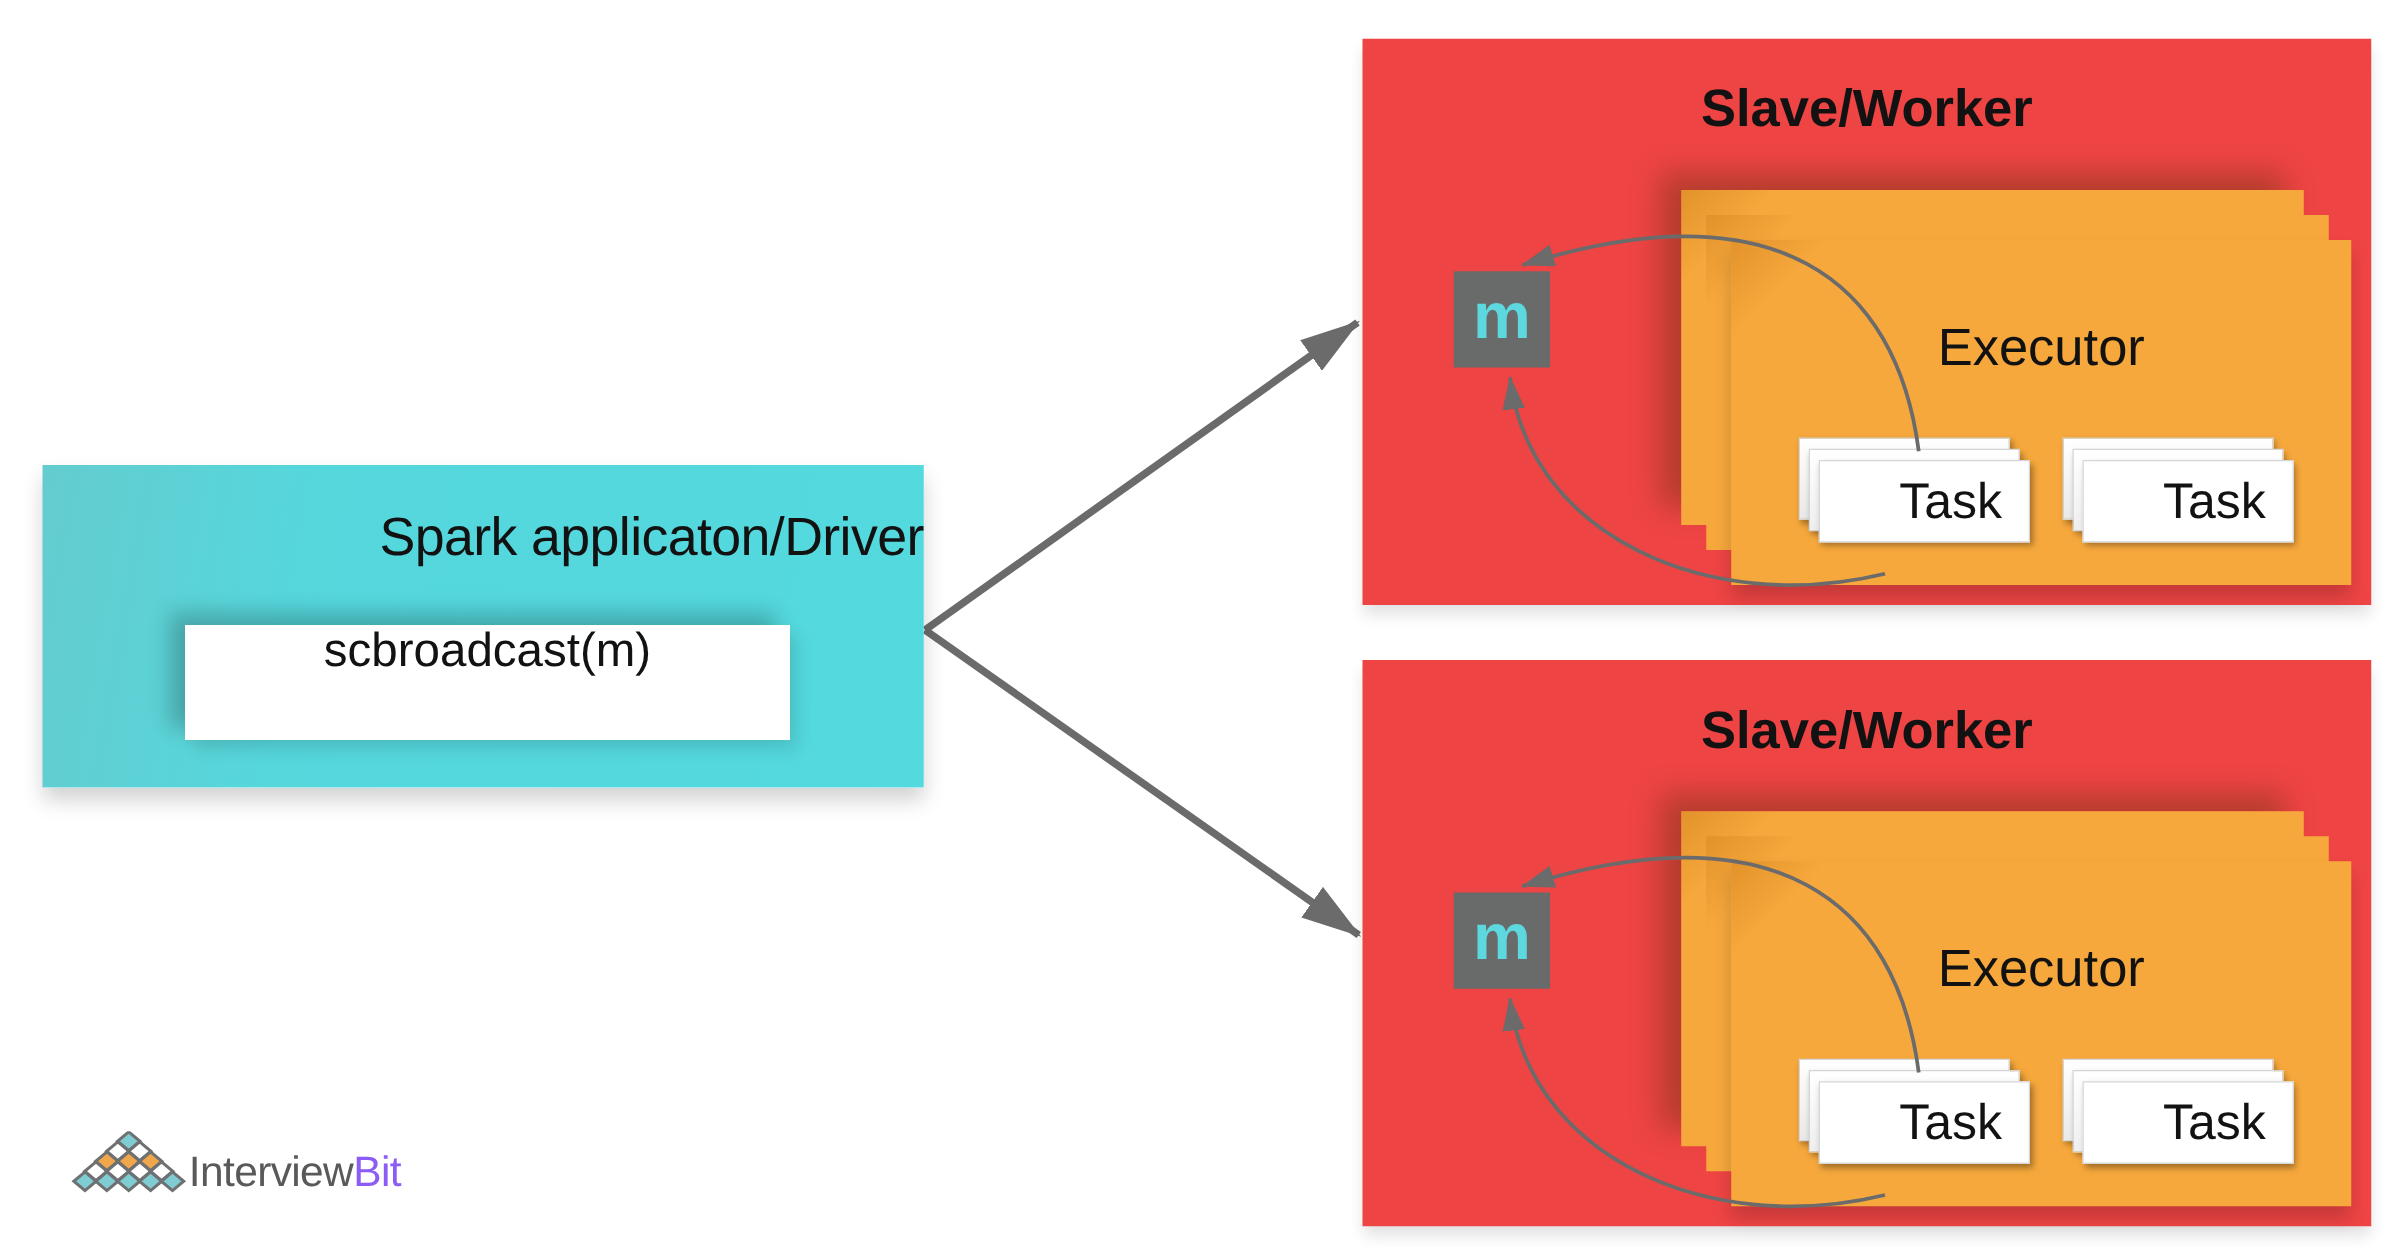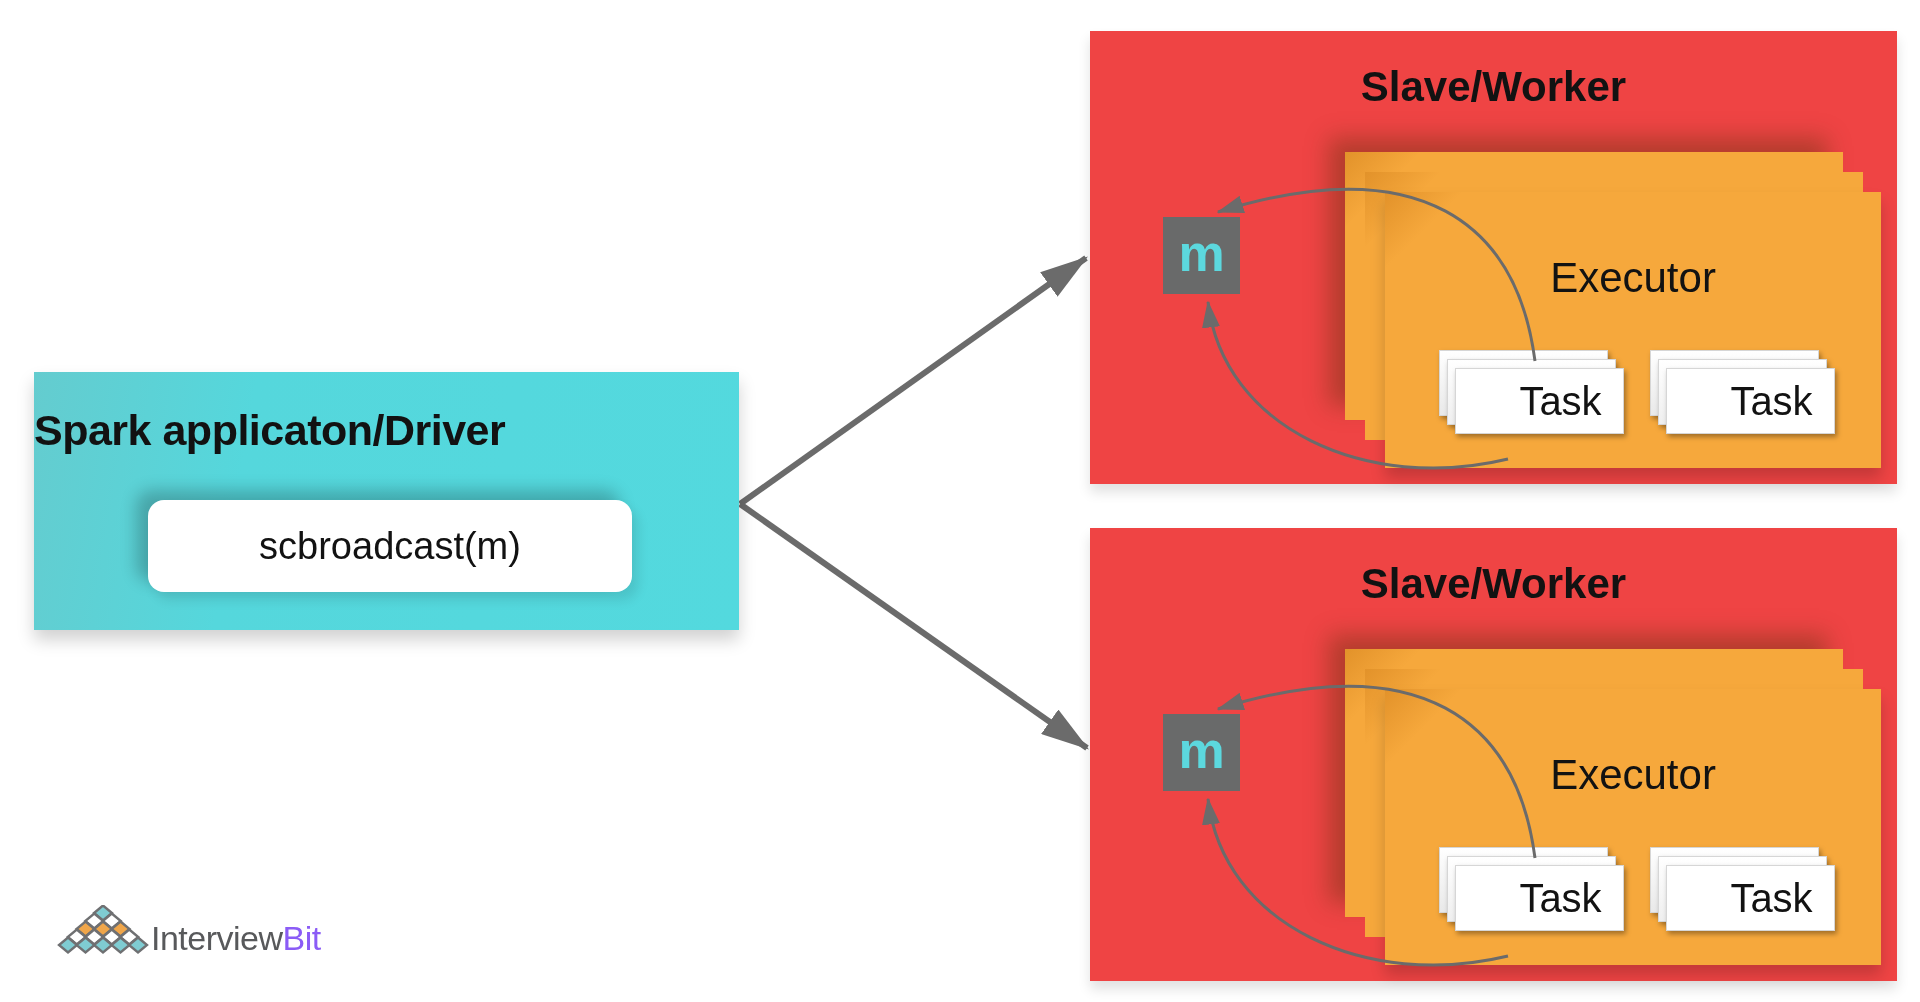--- a/index.html
+++ b/index.html
@@ -4,25 +4,25 @@
 <style>
   * { margin:0; padding:0; box-sizing:border-box; }
   html,body { width:1920px; height:1002px; background:#ffffff; overflow:hidden;
               font-family:"Liberation Sans", sans-serif; }
   .stage { position:relative; width:1920px; height:1002px; }
 
   
   .driver-box { position:absolute; left:34px; top:372px; width:705px; height:258px;
     background:linear-gradient(100deg,#64cccf 0%,#55d7dc 30%,#53d9de 100%);
     box-shadow:0 10px 16px rgba(0,0,0,0.18); }
-  .driver-title { position:absolute; left:0; top:34px; width:100%; text-align:left;
-    font-size:43px; font-weight:700; color:#121212; letter-spacing:-0.5px; }
+  .driver-title { position:absolute; left:0; top:34px; width:100%; text-align:right;
+    font-size:43px; font-weight:400; color:#121212; letter-spacing:-0.5px; }
   .code-box { position:absolute; left:114px; top:128px; width:484px; height:92px;
-    background:#ffffff; display:flex; align-items:center; justify-content:center;
-    box-shadow:-12px -10px 16px rgba(0,0,0,0.22), 6px 8px 12px rgba(0,0,0,0.10);border-radius:16px; }
+    background:#ffffff; display:flex; align-items:flex-start; justify-content:center;
+    box-shadow:-12px -10px 16px rgba(0,0,0,0.22), 6px 8px 12px rgba(0,0,0,0.10); }
   .code-text { font-size:38px; color:#121212; }
 
   
   .worker-box { position:absolute; left:1090px; width:807px; height:453px;
     background:#ef4444; box-shadow:0 8px 12px rgba(0,0,0,0.12); }
   .worker-1 { top:31px; }
   .worker-2 { top:528px; }
   .worker-title { position:absolute; left:0; top:32px; width:100%; text-align:center;
     font-size:42px; font-weight:700; color:#121212; z-index:2; }
 

